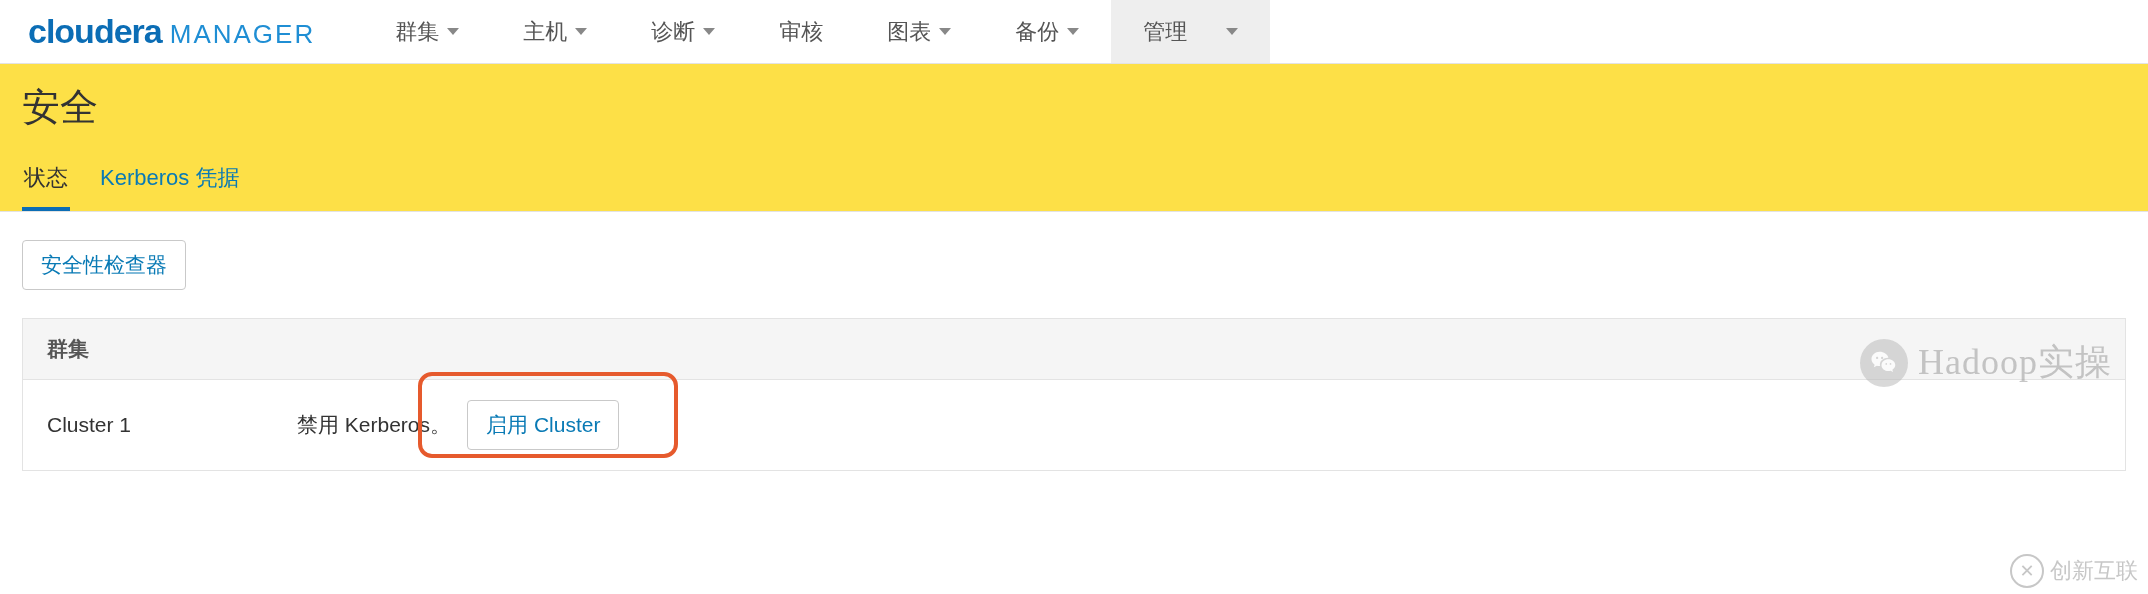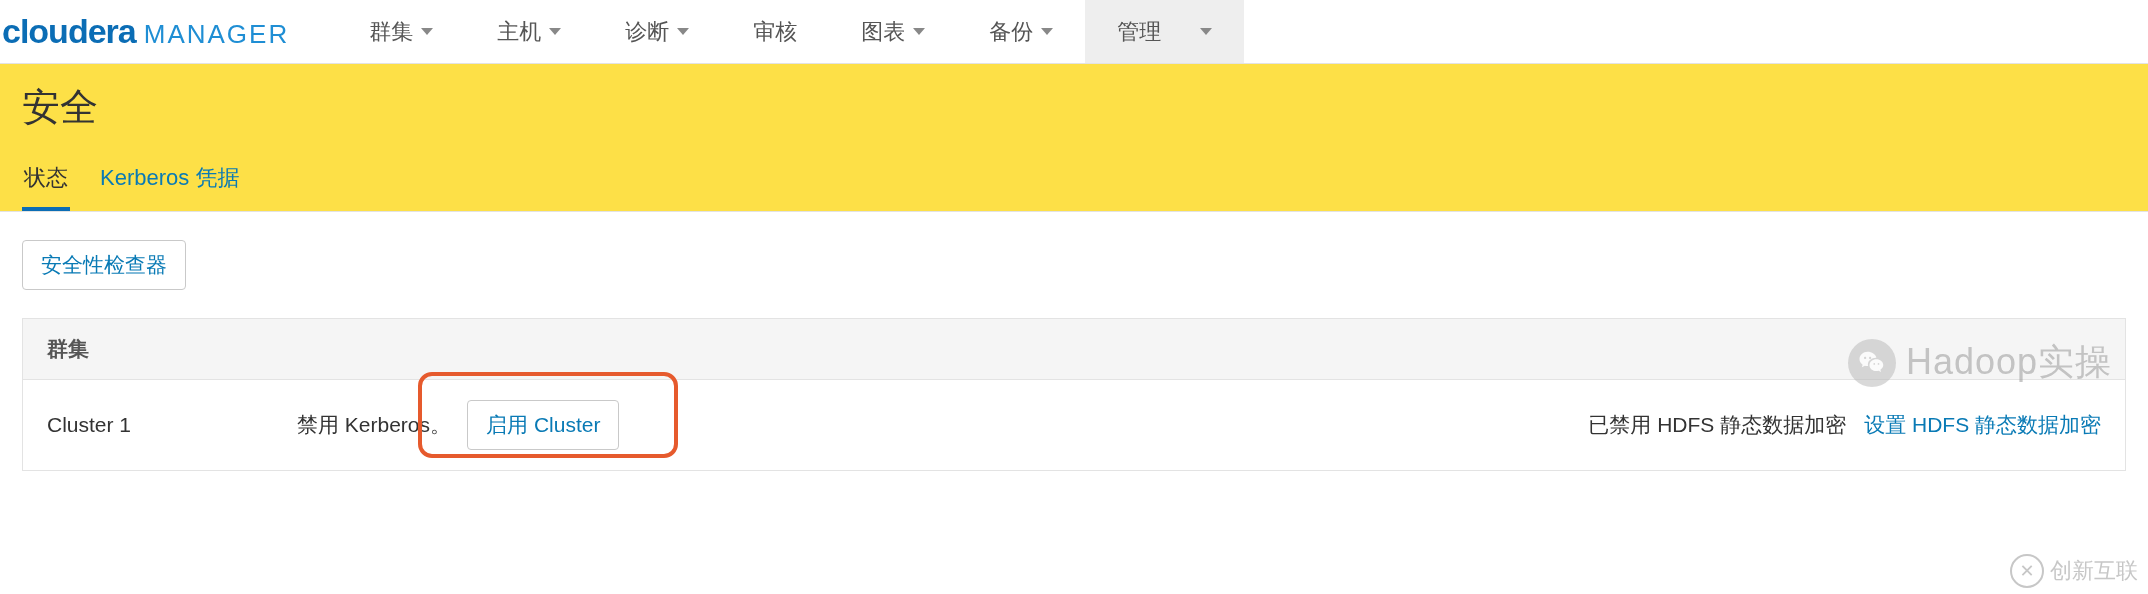--- a/index.html
+++ b/index.html
@@ -1,18 +1,18 @@
 <!DOCTYPE html>
 <html><head>
 <meta charset="utf-8">
 <style>
   * { box-sizing: border-box; margin: 0; padding: 0; }
   html, body { width: 2148px; height: 594px; font-family: "Helvetica Neue", Arial, "PingFang SC", "Microsoft YaHei", sans-serif; background:#fff; color:#333; }
   
-  .navbar { display:flex; align-items:center; height:64px; background:#fff; border-bottom:1px solid #e3e3e3; padding-left:2px; }
+  .navbar { display:flex; align-items:center; height:64px; background:#fff; border-bottom:1px solid #e3e3e3; padding-left:28px; }
   .logo { display:flex; align-items:baseline; gap:8px; padding:0 14px 0 0; }
   .logo-cloudera { font-size:34px; font-weight:800; letter-spacing:-1px; color:#0b6db5; text-transform:lowercase; font-family: "Helvetica Neue", Arial, sans-serif; }
   .logo-manager { font-size:26px; font-weight:400; letter-spacing:2px; color:#1f8ed4; }
   .nav-items { display:flex; align-items:stretch; height:100%; margin-left:34px; }
   .nav-item { display:flex; align-items:center; padding:0 32px; font-size:22px; color:#555; cursor:pointer; gap:8px; }
   .nav-item.active { background:#eeeeee;gap:39px; }
   .caret { width:0; height:0; border-left:6px solid transparent; border-right:6px solid transparent; border-top:7px solid #888; }
   
   .page-header { background:#fde047; border-bottom:1px solid #e3e3e3; padding:18px 22px 0 22px; }
   .page-title { font-size:38px; font-weight:400; color:#333; margin-bottom:22px; }
@@ -28,21 +28,21 @@
   .col-name { width:250px; color:#333; }
   .col-kerb { display:flex; align-items:center; gap:16px; }
   .col-kerb-text { color:#333; }
   .btn-primary-outline { border:1px solid #c9c9c9; background:#fff; color:#097ab5; font-size:21px; padding:10px 18px; border-radius:4px; cursor:pointer; }
   .highlight-box { position:absolute; border:4px solid #e65a2d; border-radius:14px; pointer-events:none; }
   .spacer { flex:1; }
   .col-hdfs { display:flex; align-items:center; gap:18px; }
   .col-hdfs-text { color:#333; }
   .link { color:#097ab5; cursor:pointer; }
   
-  .watermark { position:fixed; right:36px; top:338px; display:flex; align-items:center; gap:10px; opacity:0.55; pointer-events:none; }
+  .watermark { position:fixed; right:36px; top:338px; display:flex; align-items:center; gap:10px; opacity:0.55; pointer-events:none;font-family:Liberation Serif, serif; }
   .wm-icon { width:48px; height:48px; border-radius:50%; background:#bbb; display:flex; align-items:center; justify-content:center; }
   .wm-icon svg { width:30px; height:30px; fill:#fff; }
   .wm-text { font-size:36px; color:#999; font-weight:400; letter-spacing:1px; }
   .corner-logo { position:fixed; right:10px; bottom:6px; display:flex; align-items:center; gap:6px; opacity:0.55; }
   .corner-logo .circ { width:34px; height:34px; border:2px solid #999; border-radius:50%; display:flex; align-items:center; justify-content:center; font-size:18px; color:#999; }
   .corner-logo .txt { font-size:22px; color:#999; }
 </style>
 </head>
 <body>
 
@@ -109,26 +109,20 @@
         <span class="col-kerb-text">禁用 Kerberos。</span>
         <button class="btn-primary-outline">
           <span>启用 Cluster</span>
         </button>
       </div>
 
       <div class="highlight-box" style="left:395px; top:-8px; width:260px; height:86px;"></div>
 
       <div class="spacer"></div>
 
-      <div class="col-hdfs">
-        <span class="col-hdfs-text">已禁用 HDFS 静态数据加密</span>
-        <span class="link">
-          <span>设置 HDFS 静态数据加密</span>
-        </span>
-      </div>
     </div>
   </div>
 </div>
 
 <div class="watermark">
   <div class="wm-icon">
     <svg viewBox="0 0 24 24">
         <path d="M8.5 3C4.9 3 2 5.6 2 8.8c0 1.8 1 3.4 2.5 4.5l-.6 2 2.3-1.2c.7.2 1.5.3 2.3.3h.4c-.1-.4-.2-.9-.2-1.3 0-3 2.9-5.4 6.5-5.4h.3C14.8 4.9 11.9 3 8.5 3zm-2 4c.5 0 .9.4.9.9s-.4.9-.9.9-.9-.4-.9-.9.4-.9.9-.9zm4 0c.5 0 .9.4.9.9s-.4.9-.9.9-.9-.4-.9-.9.4-.9.9-.9zM15.5 9c-3 0-5.5 2.1-5.5 4.7s2.5 4.7 5.5 4.7c.6 0 1.2-.1 1.8-.2l1.9 1-.5-1.7c1.3-.9 2.3-2.2 2.3-3.8C21 11.1 18.5 9 15.5 9zm-1.7 3c.4 0 .7.3.7.7s-.3.7-.7.7-.7-.3-.7-.7.3-.7.7-.7zm3.4 0c.4 0 .7.3.7.7s-.3.7-.7.7-.7-.3-.7-.7.3-.7.7-.7z"></path>
       </svg>
   </div>

